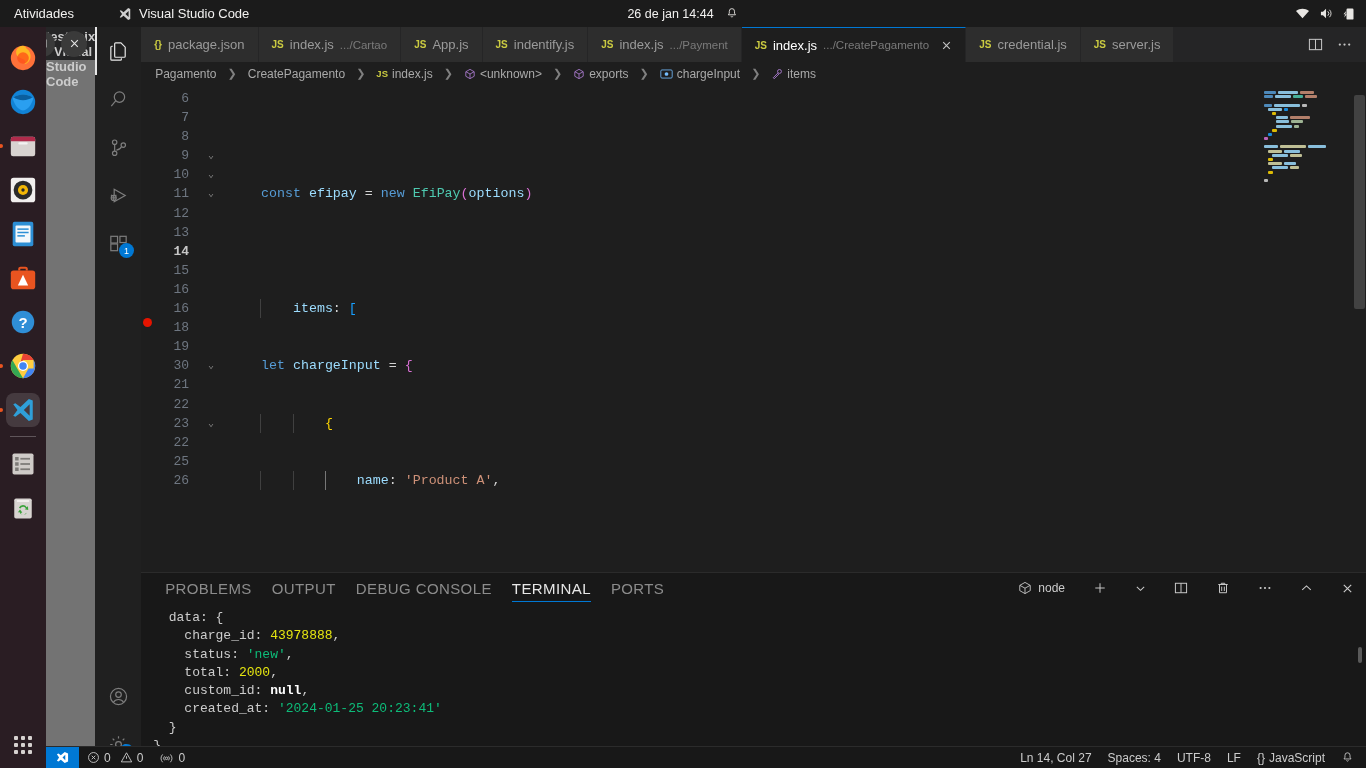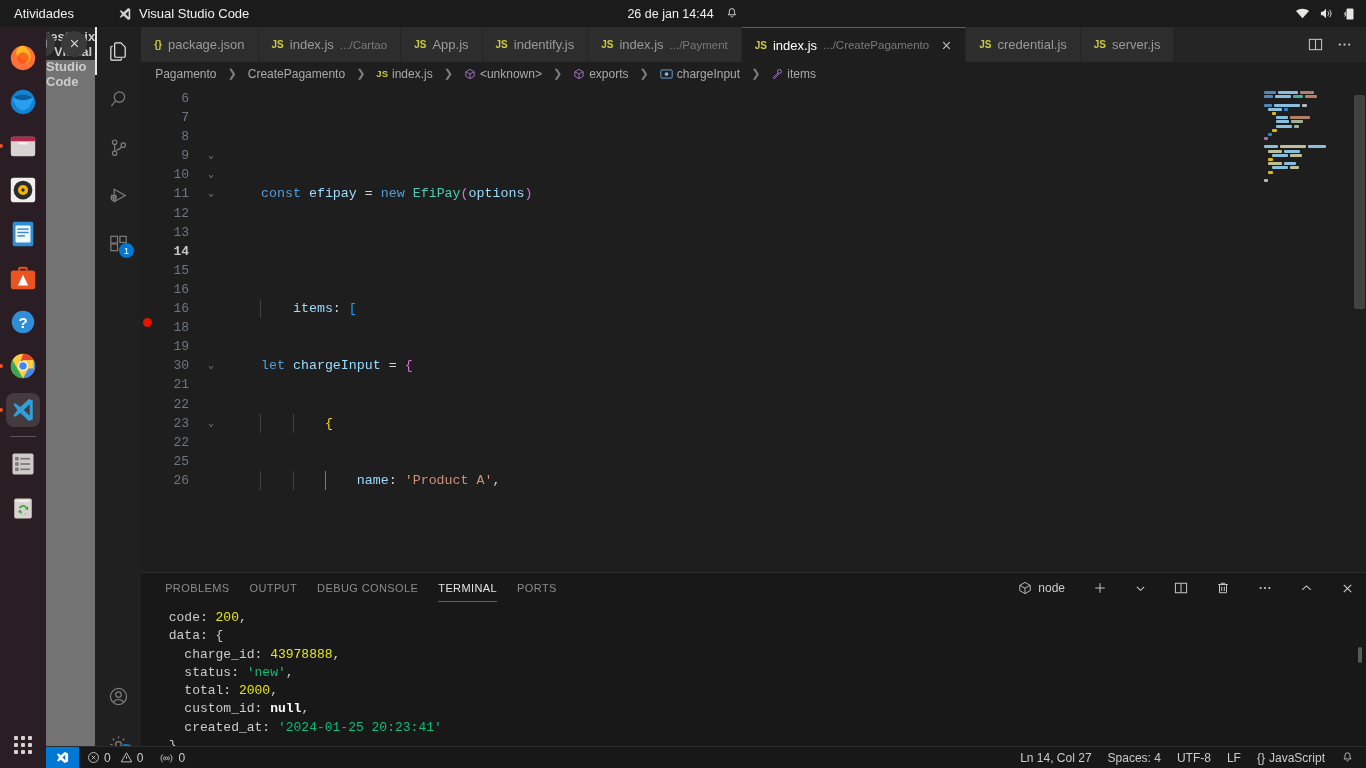--- a/index.html
+++ b/index.html
@@ -159,21 +159,21 @@
 
   .vscroll {
     position:absolute; right:0; top:0; width:14px; bottom:0; background:transparent;
   }
   .vthumb { position:absolute; right:1px; width:11px; background:#424242; border-radius:2px; }
 
   
   .panel { height:196px; flex:0 0 196px; background:#181818; display:flex; flex-direction:column; border-top:1px solid #2b2b2b; }
   .panel-head { height:30px; flex:0 0 30px; display:flex; align-items:center; padding-left:14px; }
   .p-tab {
-    font-size:11px; letter-spacing:.4px; color:#8c8c8c; padding:0 10px;
+    font-size:15px; letter-spacing:.4px; color:#8c8c8c; padding:0 10px;
     height:30px; display:flex; align-items:center; position:relative;
   }
   .p-tab.active { color:#e7e7e7; }
   .p-tab.active::after {
     content:""; position:absolute; left:10px; right:10px; bottom:1px; height:1px; background:#0078d4;
   }
   .p-actions { margin-left:auto; display:flex; align-items:center; gap:28px; padding-right:12px; color:#cccccc; font-size:13px; }
   .p-shell { display:flex; align-items:center; gap:6px; font-size:12px; color:#cccccc; }
   .term-body {
     flex:1; position:relative; font-family:"Liberation Mono", monospace;
@@ -771,21 +771,20 @@
               </span>
               <span>
                 <svg width="13" height="13" viewBox="0 0 14 14" stroke="#cccccc" stroke-width="1.2">
                     <path d="M3 3l8 8M11 3l-8 8"></path>
                   </svg>
               </span>
             </div>
           </div>
 
           <div class="term-body">
-            <div class="tline">  code: <span class="t-yellow">200</span>,</div>
             <div class="tline">  data: {</div>
             <div class="tline">    charge_id: <span class="t-yellow">43978888</span>,</div>
             <div class="tline">    status: <span class="t-green">'new'</span>,</div>
             <div class="tline">    total: <span class="t-yellow">2000</span>,</div>
             <div class="tline">    custom_id: <span class="t-bold">null</span>,</div>
             <div class="tline">    created_at: <span class="t-green">'2024-01-25 20:23:41'</span></div>
             <div class="tline">  }</div>
             <div class="tline">}</div>
 
             <div class="term-scroll"></div>

